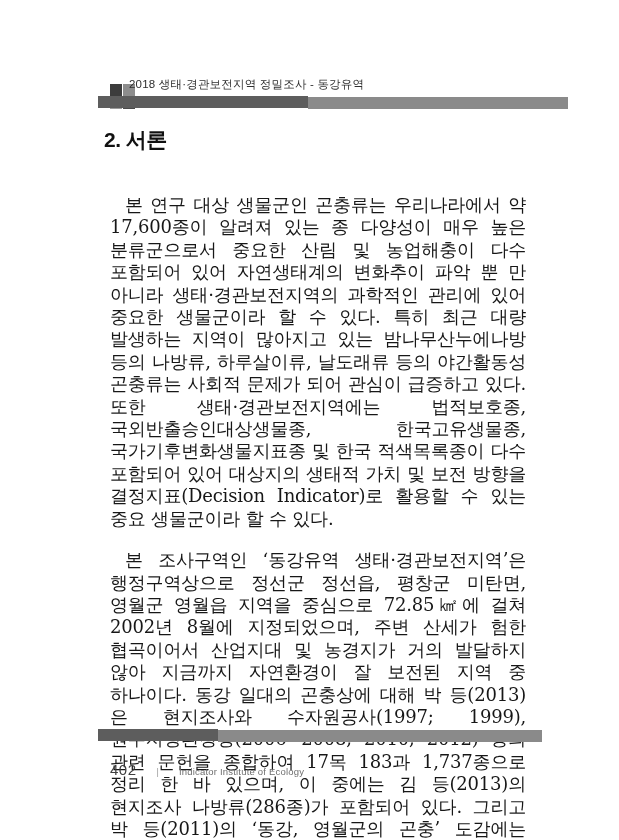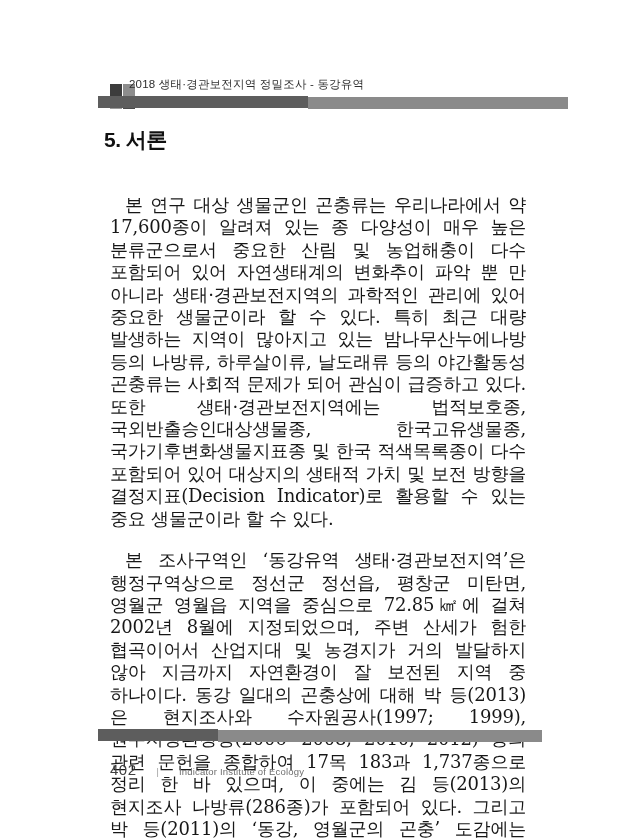--- a/index.html
+++ b/index.html
@@ -157,21 +157,21 @@
       </span>
       <span class="head-title">2018 생태·경관보전지역 정밀조사 - 동강유역</span>
     </div>
     <div class="head-rule">
       <span class="thick"></span>
         <span class="thin"></span>
     </div>
   </div>
 
   <div class="content">
-    <h1 class="section-heading">5. 서론</h1>
+    <h1 class="section-heading">2. 서론</h1>
     <div class="body-text">
       <p>본 연구 대상 생물군인 곤충류는 우리나라에서 약 17,600종이 알려져 있는 종 다양성이 매우 높은 분류군으로서 중요한 산림 및 농업해충이 다수 포함되어 있어 자연생태계의 변화추이 파악 뿐 만 아니라 생태·경관보전지역의 과학적인 관리에 있어 중요한 생물군이라 할 수 있다. 특히 최근 대량 발생하는 지역이 많아지고 있는 밤나무산누에나방 등의 나방류, 하루살이류, 날도래류 등의 야간활동성 곤충류는 사회적 문제가 되어 관심이 급증하고 있다. 또한 생태·경관보전지역에는 법적보호종, 국외반출승인대상생물종, 한국고유생물종, 국가기후변화생물지표종 및 한국 적색목록종이 다수 포함되어 있어 대상지의 생태적 가치 및 보전 방향을 결정지표(Decision Indicator)로 활용할 수 있는 중요 생물군이라 할 수 있다.</p>
       <p>본 조사구역인 ‘동강유역 생태·경관보전지역’은 행정구역상으로 정선군 정선읍, 평창군 미탄면, 영월군 영월읍 지역을 중심으로 72.85㎢에 걸쳐 2002년 8월에 지정되었으며, 주변 산세가 험한 협곡이어서 산업지대 및 농경지가 거의 발달하지 않아 지금까지 자연환경이 잘 보전된 지역 중 하나이다. 동강 일대의 곤충상에 대해 박 등(2013)은 현지조사와 수자원공사(1997; 1999), 원주지방환경청(2006~2008; 2010; 2012) 등의 관련 문헌을 종합하여 17목 183과 1,737종으로 정리 한 바 있으며, 이 중에는 김 등(2013)의 현지조사 나방류(286종)가 포함되어 있다. 그리고 박 등(2011)의 ‘동강, 영월군의 곤충’ 도감에는 1,010종이 기록되어 있다.</p>
     </div>
   </div>
 
   <div class="page-footer">
     <div class="foot-rule">
       <span class="thick"></span>
         <span class="thin"></span>

